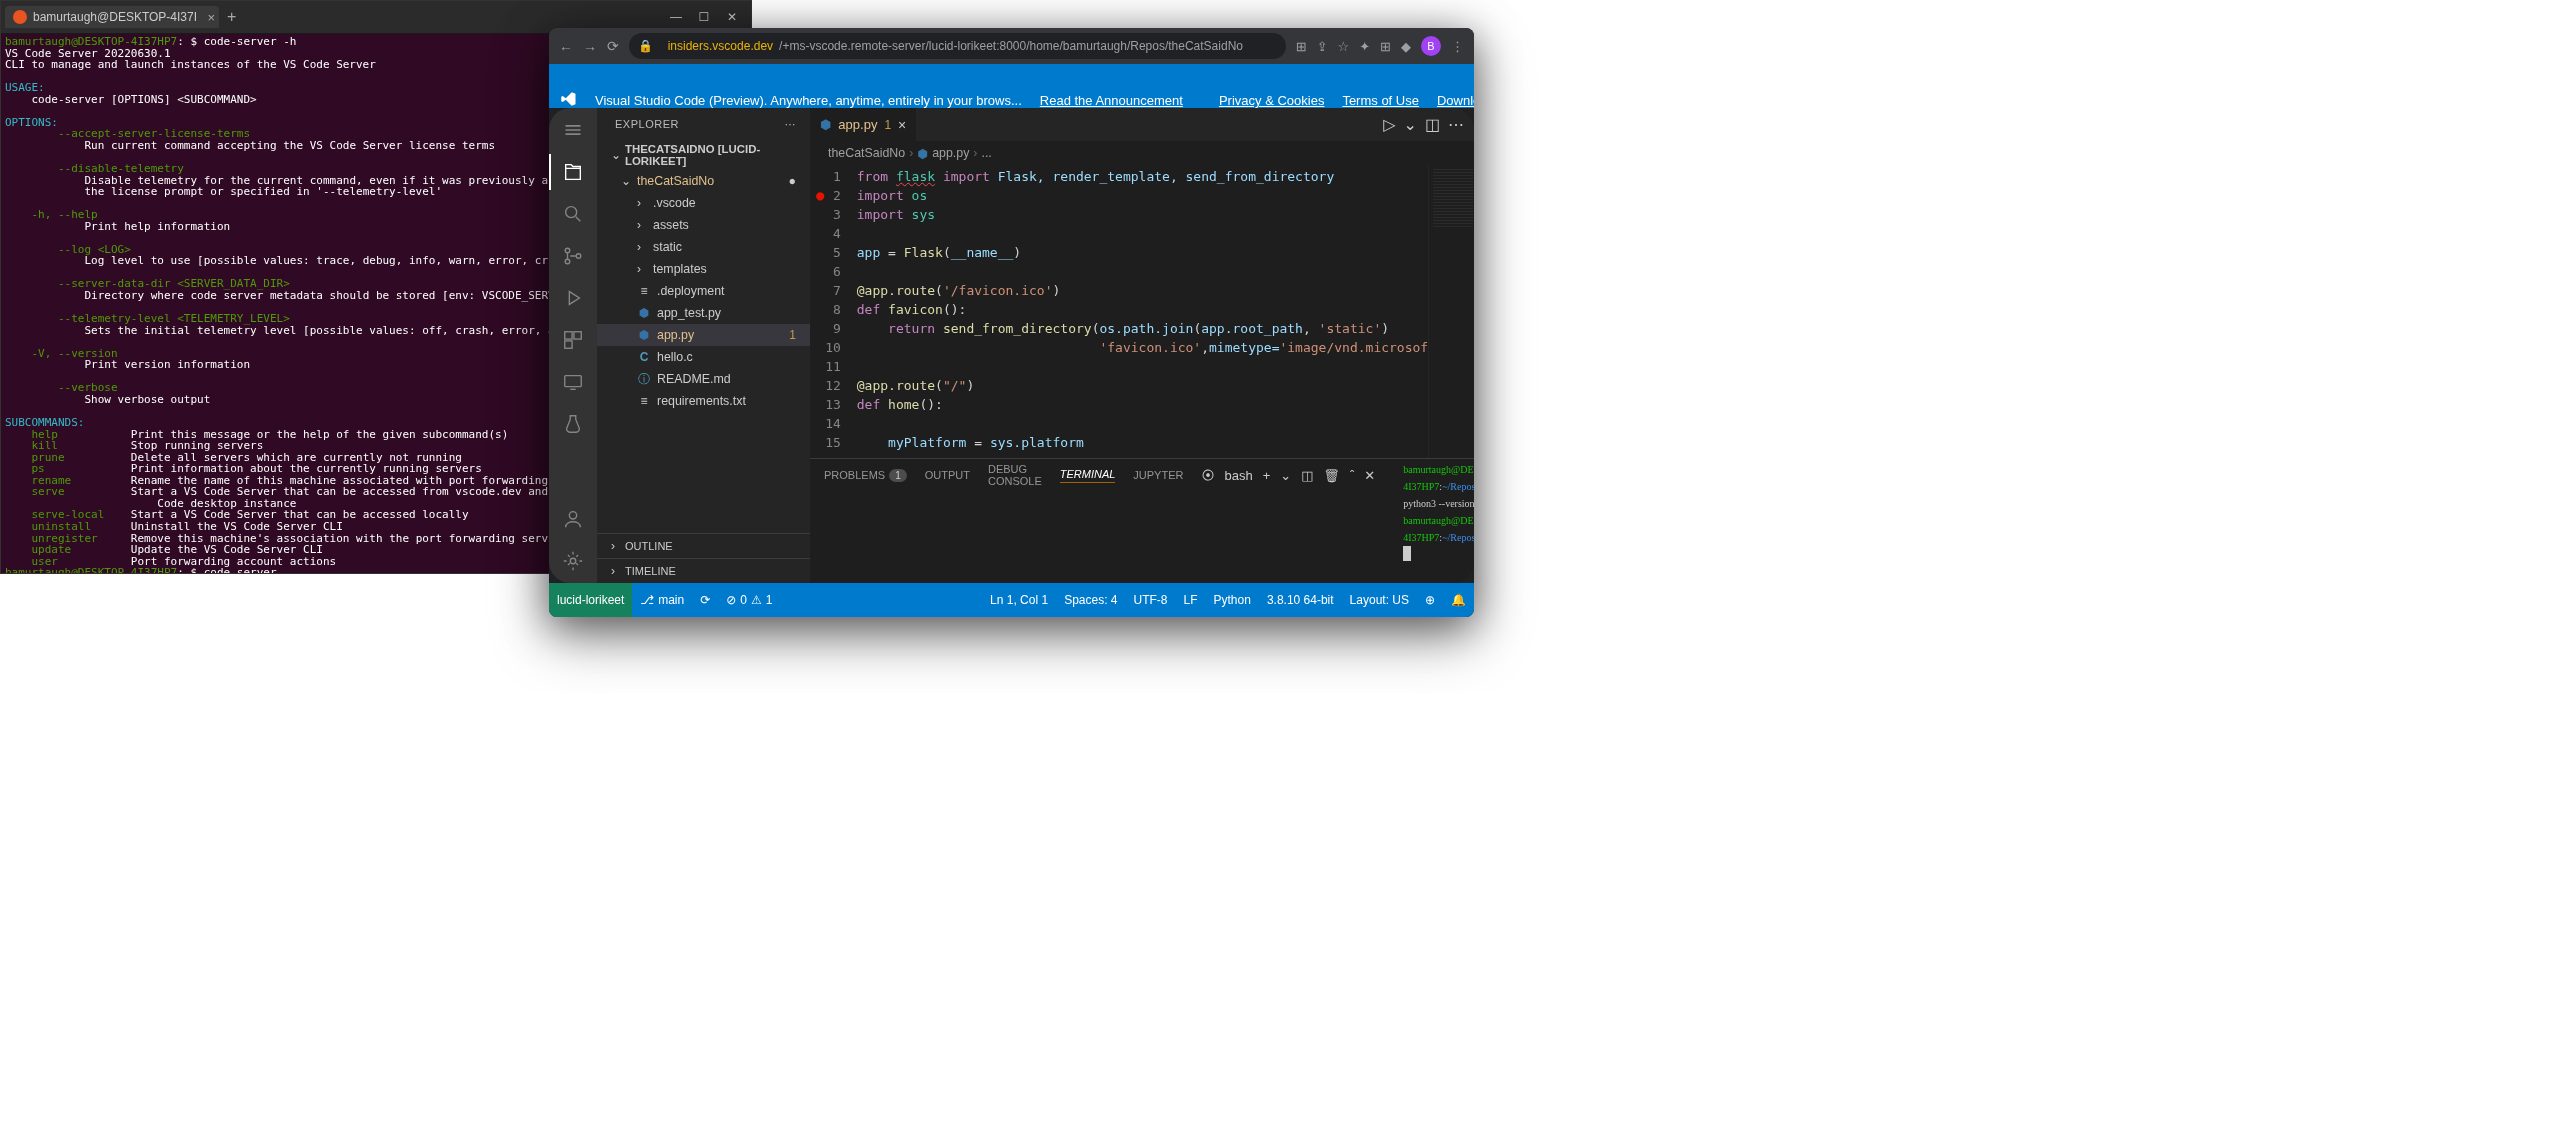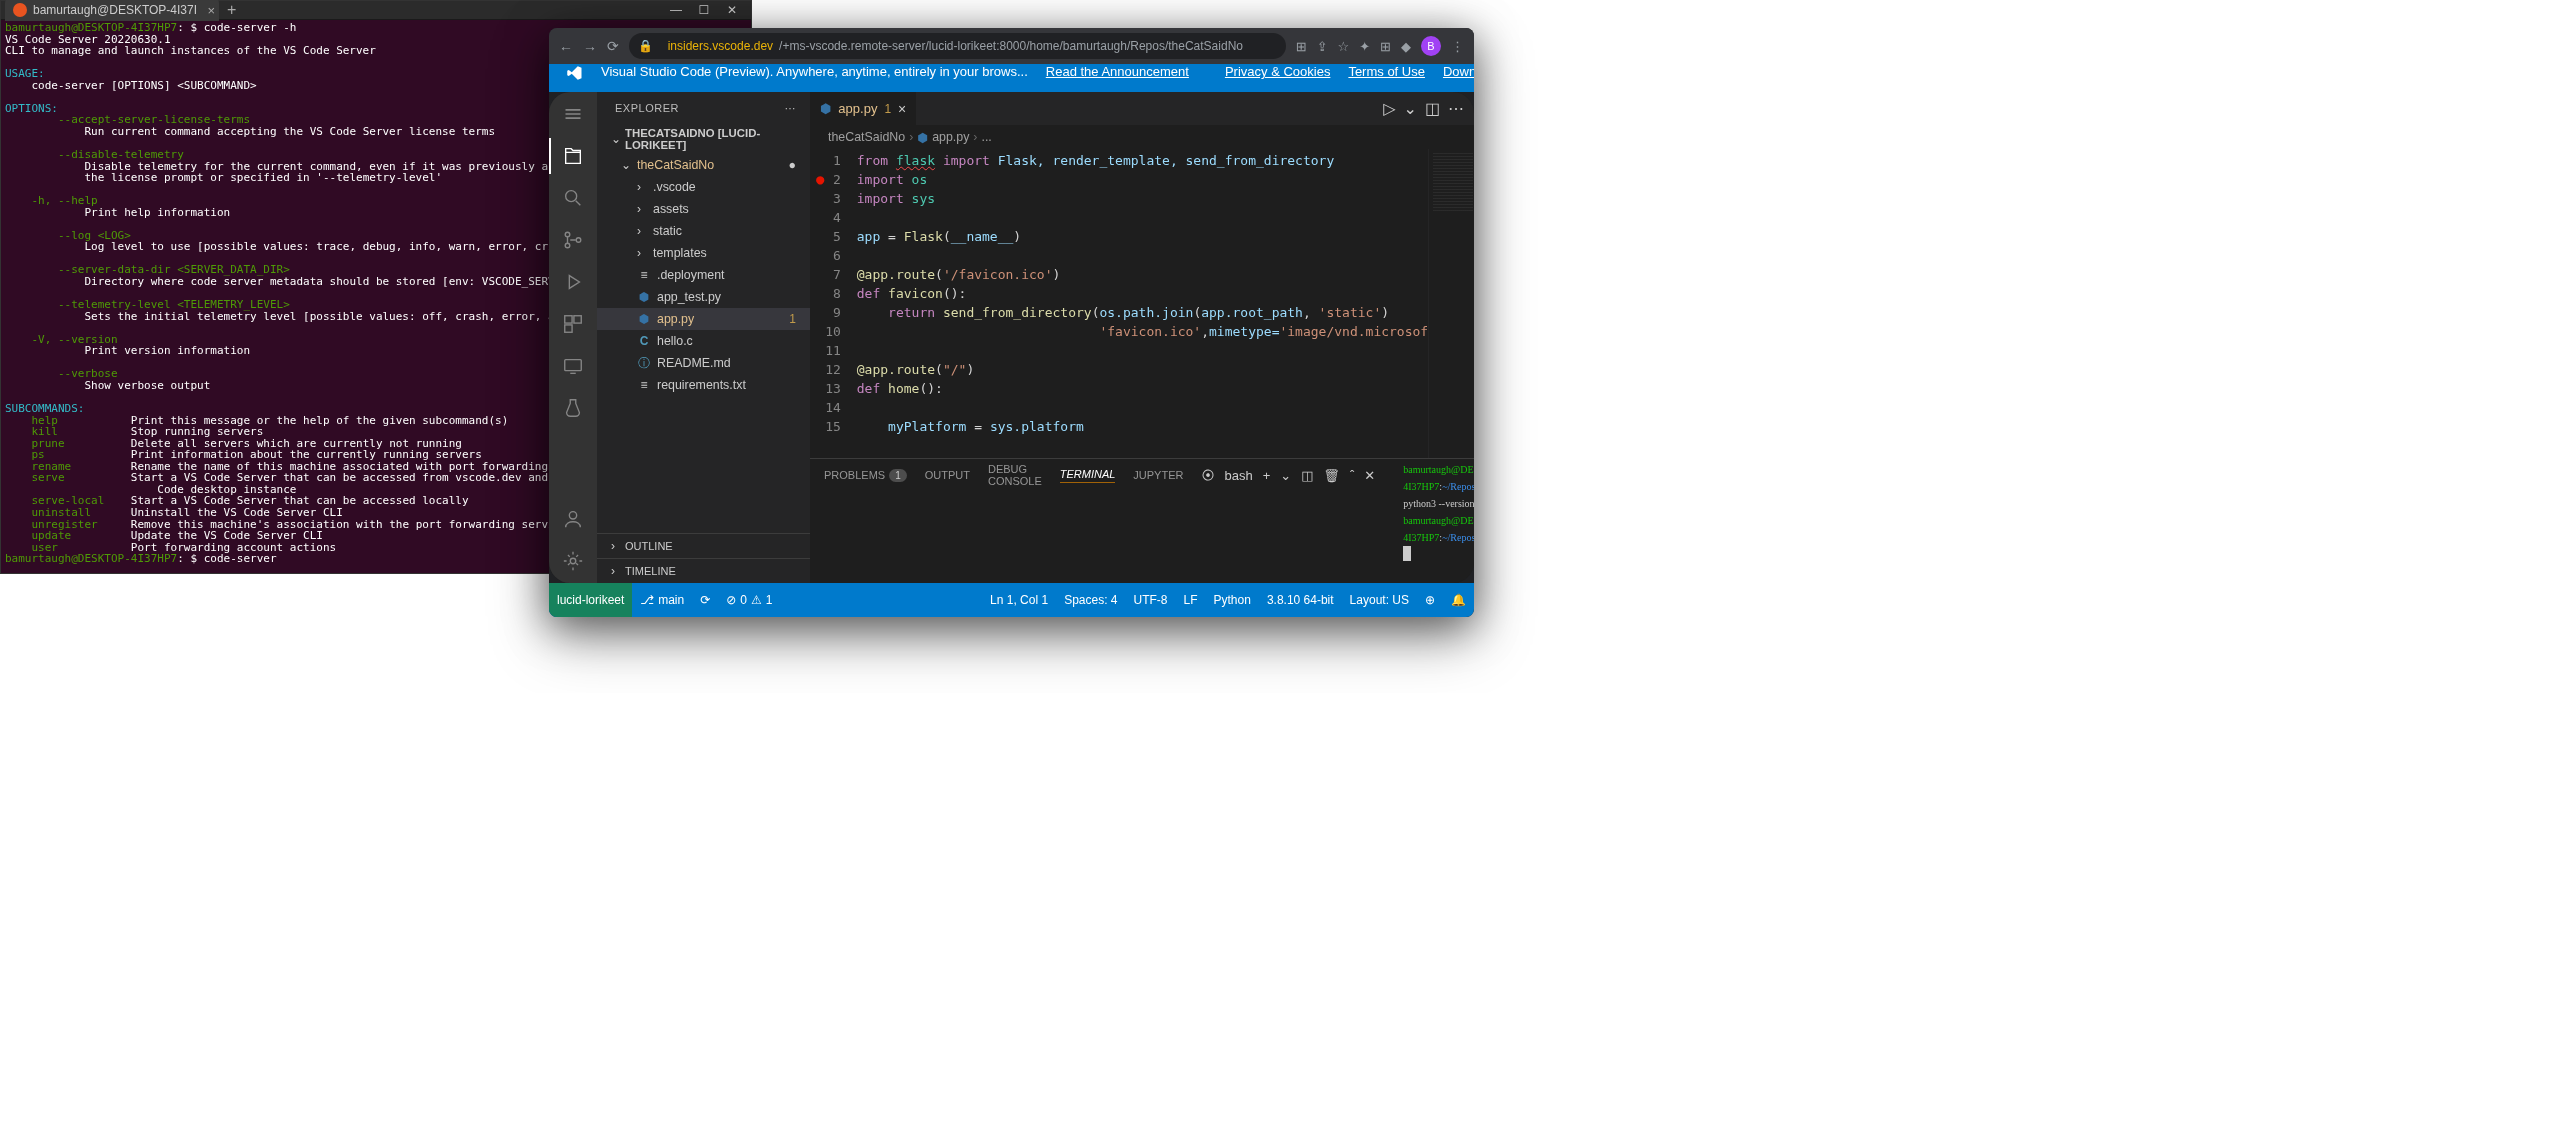--- a/index.html
+++ b/index.html
@@ -1,39 +1,39 @@
 <!DOCTYPE html>
 <html><head>
 <meta charset="utf-8">
 <style>
 * { margin: 0; padding: 0; box-sizing: border-box; }
 body { font-family: -apple-system, "Segoe UI", sans-serif; background: #fff; width: 1546px; height: 693px; position: relative; overflow: hidden; }
 .terminal-window { position: absolute; left: 0; top: 0; width: 752px; height: 574px; background: #300a24; border: 1px solid #333; display: flex; flex-direction: column; }
-.term-titlebar { height: 19px; background: #2b2b2b; display: flex; align-items: center; padding: 0 4px; border-bottom: 1px solid #1a1a1a; }
+.term-titlebar { height: 33px; background: #2b2b2b; display: flex; align-items: center; padding: 0 4px; border-bottom: 1px solid #1a1a1a; }
 .term-tab { background: #3a3a3a; color: #ccc; font-size: 12px; padding: 4px 22px 4px 8px; border-radius: 4px 4px 0 0; position: relative; display: flex; align-items: center; gap: 6px; }
 .ubuntu-icon { width: 14px; height: 14px; border-radius: 50%; background: #e95420; display: inline-block; }
 .term-tab-close { position: absolute; right: 4px; color: #aaa; font-size: 13px; cursor: pointer; }
 .term-newtab { color: #aaa; font-size: 16px; padding: 0 8px; cursor: pointer; }
 .term-sysbtns { margin-left: auto; display: flex; gap: 14px; padding-right: 8px; color: #ccc; font-size: 12px; }
 .term-sysbtns span { cursor: pointer; width: 14px; text-align: center; }
 .term-body { flex: 1; font-family: "DejaVu Sans Mono", Consolas, monospace; font-size: 11px; line-height: 1.05; color: #fff; padding: 2px 4px; white-space: pre; overflow: hidden; }
 .tc-green { color: #4e9a06; }
 .tc-cyan { color: #33bbc8; }
 
 .browser-window { position: absolute; left: 549px; top: 28px; width: 925px; height: 589px; background: #202124; border-radius: 8px; box-shadow: 0 8px 40px rgba(0,0,0,0.5), 0 20px 59px rgba(0,0,0,.35); display: flex; flex-direction: column; overflow: hidden; }
 .browser-bar { height: 36px; background: #35363a; display: flex; align-items: center; padding: 0 10px; gap: 10px; color: #9aa0a6; }
 .nav-icon { font-size: 14px; cursor: pointer; }
 .addr { flex: 1; background: #202124; border-radius: 14px; height: 26px; display: flex; align-items: center; padding: 0 10px; font-size: 12px; gap: 6px; }
 .addr-host { color: #eab308; margin-left: 8px; }
 .addr-path { color: #9aa0a6; }
 .br-icons { display: flex; gap: 10px; align-items: center; }
 .br-icon { font-size: 13px; cursor: pointer; }
 .avatar { width: 20px; height: 20px; border-radius: 50%; background: #a142f4; color: #fff; font-size: 11px; display: flex; align-items: center; justify-content: center; }
 
-.announce { height: 28px; background: #007acc; color: #fff; display: flex; align-items: flex-start; padding: 0 16px; font-size: 13px; gap: 18px; }
+.announce { height: 44px; background: #007acc; color: #fff; display: flex; align-items: flex-end; padding: 0 10px; font-size: 13px; gap: 18px; }
 .announce svg { flex-shrink: 0; }
 .announce .txt { flex: 0 0 auto; overflow: hidden; text-overflow: ellipsis; white-space: nowrap; }
 .announce .link { text-decoration: underline; cursor: pointer; white-space: nowrap; }
 .announce .sp { flex: 1; }
 
 .vscode { flex: 1; display: flex; background: #1e1e1e; color: #ccc; overflow: hidden; border-radius: 21px; }
 .activity-bar { width: 48px; background: #333; display: flex; flex-direction: column; align-items: center; padding-top: 8px; gap: 14px; }
 .activity-bar .ab { width: 28px; height: 28px; color: #858585; display: flex; align-items: center; justify-content: center; cursor: pointer; }
 .activity-bar .ab.active { color: #fff; position: relative; }
 .activity-bar .ab.active::before { content: ""; position: absolute; left: -10px; top: -4px; width: 2px; height: 36px; background: #fff; }

